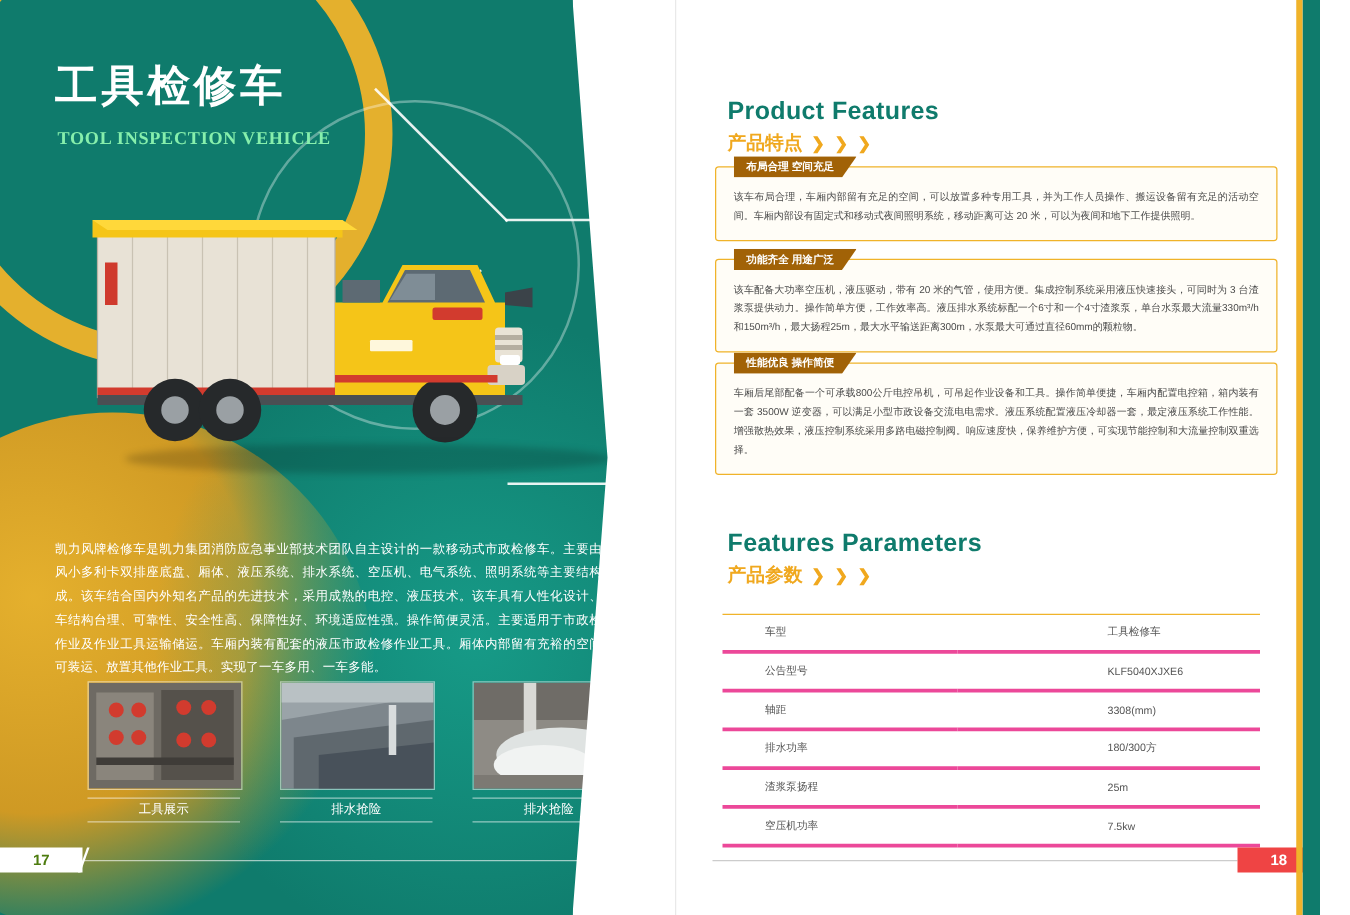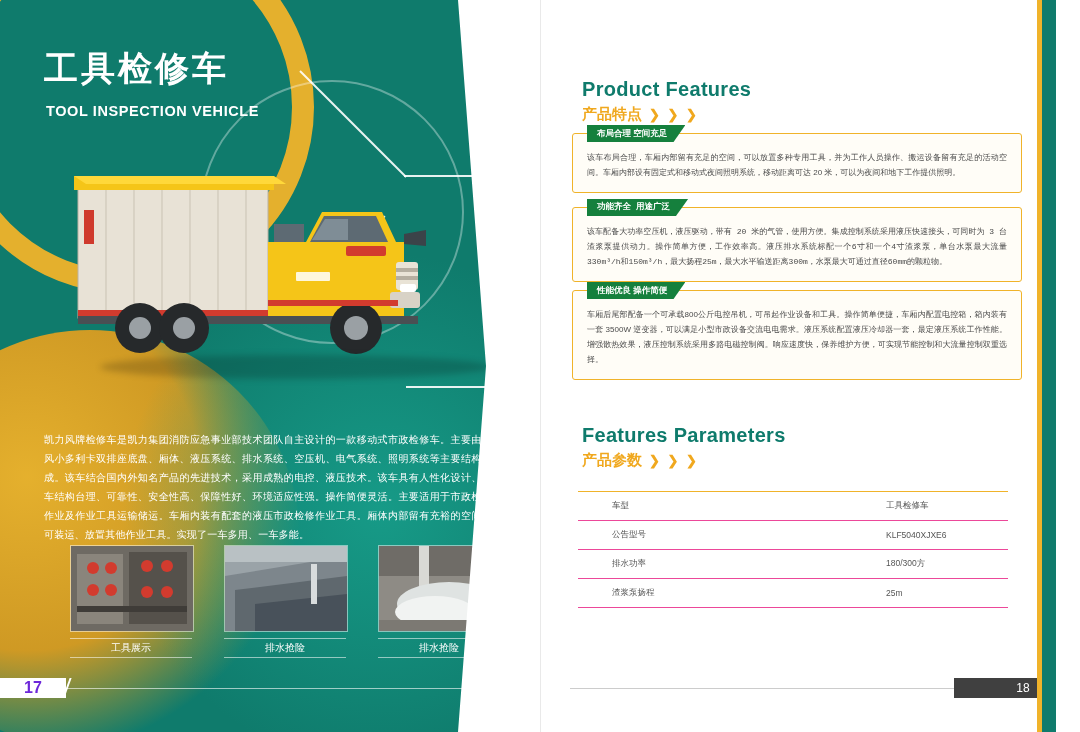--- a/index.html
+++ b/index.html
@@ -15,60 +15,60 @@
   .lp-bg-arc{position:absolute;left:-60px;top:-80px;width:330px;height:330px;border-radius:50%;
     border:22px solid #f0b32a;opacity:.95;}
   .lp-bg-arc2{position:absolute;left:200px;top:80px;width:260px;height:260px;border-radius:50%;
     border:2px solid rgba(255,255,255,.35);}
   .white-wedge{position:absolute;right:0;top:0;width:70px;height:732px;background:#fff;
     clip-path:polygon(100% 0,100% 100%,0 100%,40% 50%,0 0);}
   .diag-line{position:absolute;background:#ffffff;height:2px;transform-origin:left center;opacity:.9;}
 
   .title-cn{position:absolute;left:44px;top:46px;color:#ffffff;font-size:34px;font-weight:bold;letter-spacing:3px;
     font-family:"Liberation Sans","DejaVu Sans",sans-serif;}
-  .title-en{position:absolute;left:46px;top:103px;color:#ffffff;font-size:14.5px;letter-spacing:.6px;font-weight:bold;}
+  .title-en{position:absolute;left:46px;top:103px;color:#86efac;font-size:14.5px;letter-spacing:.6px;font-weight:bold;font-family:Liberation Serif, serif;}
 
   .truck-wrap{position:absolute;left:60px;top:150px;width:430px;height:230px;}
   .para-box{position:absolute;left:44px;top:430px;width:448px;color:#ffffff;font-size:10px;line-height:19px;
     text-align:justify;letter-spacing:.2px;}
 
   .thumbs{position:absolute;left:70px;top:545px;display:flex;gap:32px;}
   .thumb{width:122px;}
   .thumb .img{width:122px;height:85px;border:1px solid rgba(255,255,255,.5);overflow:hidden;position:relative;}
   .thumb .cap{margin-top:6px;height:18px;line-height:18px;text-align:center;color:#ffffff;font-size:10px;
     border-top:1px solid rgba(255,255,255,.55);border-bottom:1px solid rgba(255,255,255,.55);}
   .pagebar-left{position:absolute;left:0;bottom:34px;width:66px;height:20px;background:#ffffff;
-    color:#6d28d9;font-size:16px;font-weight:bold;display:flex;align-items:center;justify-content:center;}
+    color:#4d7c0f;font-size:12px;font-weight:bold;display:flex;align-items:center;justify-content:center;}
   .pagebar-left-rule{position:absolute;left:66px;bottom:43px;width:440px;height:1px;background:rgba(255,255,255,.6);}
   .pagebar-left-tick{position:absolute;left:66px;bottom:34px;width:20px;height:20px;background:transparent;
     border-left:2px solid #ffffff;transform:skewX(-20deg);}
 
   
   .right-page{position:relative;width:540px;height:732px;background:#ffffff;}
   .rp-teal-bar{position:absolute;right:0;top:0;width:14px;height:732px;background:#0f7b6c;}
   .rp-gold{position:absolute;right:14px;top:0;width:5px;height:732px;background:#f0b32a;}
   .sec-title{position:absolute;}
   .sec-title .en{color:#0f7b6c;font-size:20px;font-weight:bold;letter-spacing:.3px;}
   .sec-title .cn{color:#f0a81e;font-size:15px;font-weight:bold;margin-top:4px;display:flex;align-items:center;gap:7px;}
   .chev{color:#f0a81e;font-size:13px;letter-spacing:2px;font-weight:bold;}
 
   .feat{position:absolute;left:44px;width:448px;border:1px solid #f0b32a;border-radius:3px;background:#fffdf7;}
   .feat .tag{position:absolute;left:14px;top:-9px;height:17px;line-height:17px;padding:0 18px 0 10px;
-    background:#15803d;color:#ffffff;font-size:8.5px;font-weight:bold;
+    background:#a16207;color:#ffffff;font-size:8.5px;font-weight:bold;
     clip-path:polygon(0 0,100% 0,88% 100%,0 100%);}
   .feat .body{padding:16px 14px 12px 14px;font-size:8px;line-height:15px;color:#4b4b4b;text-align:justify;}
 
   table.params{position:absolute;left:50px;top:492px;width:430px;border-collapse:collapse;}
-  table.params td{font-size:8.5px;color:#555555;padding:8px 4px;border-bottom:1px solid #ec4899;}
+  table.params td{font-size:8.5px;color:#555555;padding:8px 4px;border-bottom:3px solid #ec4899;}
   table.params td.k{width:150px;padding-left:34px;}
   table.params td.v{text-align:left;padding-left:120px;}
   .params-top{position:absolute;left:50px;top:491px;width:430px;height:1px;background:#f0b32a;}
 
-  .pagebar-right{position:absolute;right:0;bottom:34px;width:66px;height:20px;background:#404040;
-    color:#ffffff;font-size:12px;font-weight:normal;display:flex;align-items:center;justify-content:center;padding-left:36px;}
+  .pagebar-right{position:absolute;right:0;bottom:34px;width:66px;height:20px;background:#ef4444;
+    color:#ffffff;font-size:12px;font-weight:bold;display:flex;align-items:center;justify-content:center;}
   .pagebar-right-rule{position:absolute;right:66px;bottom:43px;width:420px;height:1px;background:#cccccc;}
 
   .center-seam{position:absolute;left:540px;top:0;width:1px;height:732px;background:#e9e9e9;}
 
   
   .truck-shadow{position:absolute;left:40px;top:205px;width:390px;height:24px;border-radius:50%;
     background:rgba(0,0,0,.18);filter:blur(3px);}
 </style>
 </head>
 <body>
@@ -210,21 +210,21 @@
         <span>产品特点</span>
         <span class="chev">❯ ❯ ❯</span>
       </div>
     </div>
 
     <div class="feat" style="top:133px;">
       <div class="tag">布局合理 空间充足</div>
       <div class="body">该车布局合理，车厢内部留有充足的空间，可以放置多种专用工具，并为工作人员操作、搬运设备留有充足的活动空间。车厢内部设有固定式和移动式夜间照明系统，移动距离可达 20 米，可以为夜间和地下工作提供照明。</div>
     </div>
 
-    <div class="feat" style="top:207px;font-family:Liberation Mono, monospace;">
+    <div class="feat" style="top:207px;">
       <div class="tag">功能齐全 用途广泛</div>
       <div class="body">该车配备大功率空压机，液压驱动，带有 20 米的气管，使用方便。集成控制系统采用液压快速接头，可同时为 3 台渣浆泵提供动力。操作简单方便，工作效率高。液压排水系统标配一个6寸和一个4寸渣浆泵，单台水泵最大流量330m³/h和150m³/h，最大扬程25m，最大水平输送距离300m，水泵最大可通过直径60mm的颗粒物。</div>
     </div>
 
     <div class="feat" style="top:290px;">
       <div class="tag">性能优良 操作简便</div>
       <div class="body">车厢后尾部配备一个可承载800公斤电控吊机，可吊起作业设备和工具。操作简单便捷，车厢内配置电控箱，箱内装有一套 3500W 逆变器，可以满足小型市政设备交流电电需求。液压系统配置液压冷却器一套，最定液压系统工作性能。增强散热效果，液压控制系统采用多路电磁控制阀。响应速度快，保养维护方便，可实现节能控制和大流量控制双重选择。</div>
     </div>
 
     <div class="sec-title" style="left:54px;top:424px;">
@@ -240,26 +240,34 @@
       <tbody>
         <tr>
           <td class="k">车型</td>
           <td class="v">工具检修车</td>
         </tr>
         <tr>
           <td class="k">公告型号</td>
           <td class="v">KLF5040XJXE6</td>
         </tr>
         <tr>
+          <td class="k">轴距</td>
+          <td class="v">3308(mm)</td>
+        </tr>
+        <tr>
           <td class="k">排水功率</td>
           <td class="v">180/300方</td>
         </tr>
         <tr>
           <td class="k">渣浆泵扬程</td>
           <td class="v">25m</td>
+        </tr>
+        <tr>
+          <td class="k">空压机功率</td>
+          <td class="v">7.5kw</td>
         </tr>
       </tbody>
     </table>
 
     <div class="pagebar-right-rule"></div>
     <div class="pagebar-right">18</div>
 
     <div class="rp-teal-bar"></div>
     <div class="rp-gold"></div>
   </div>

